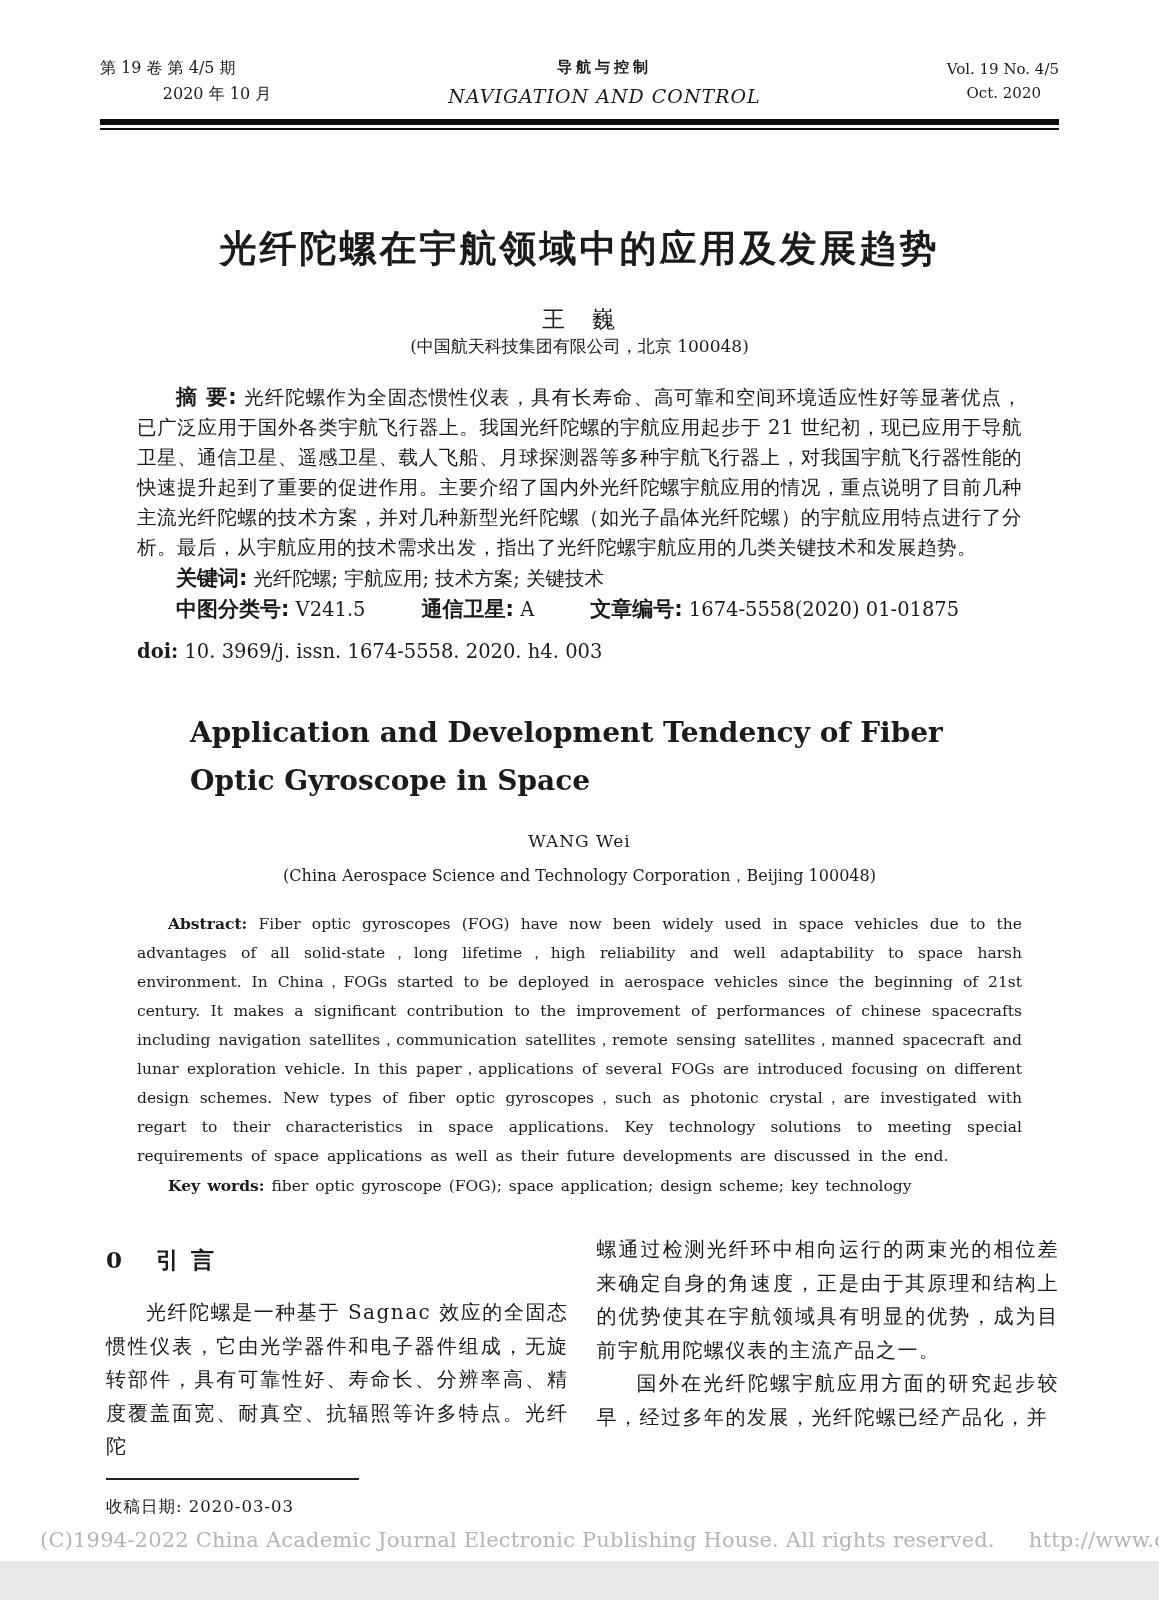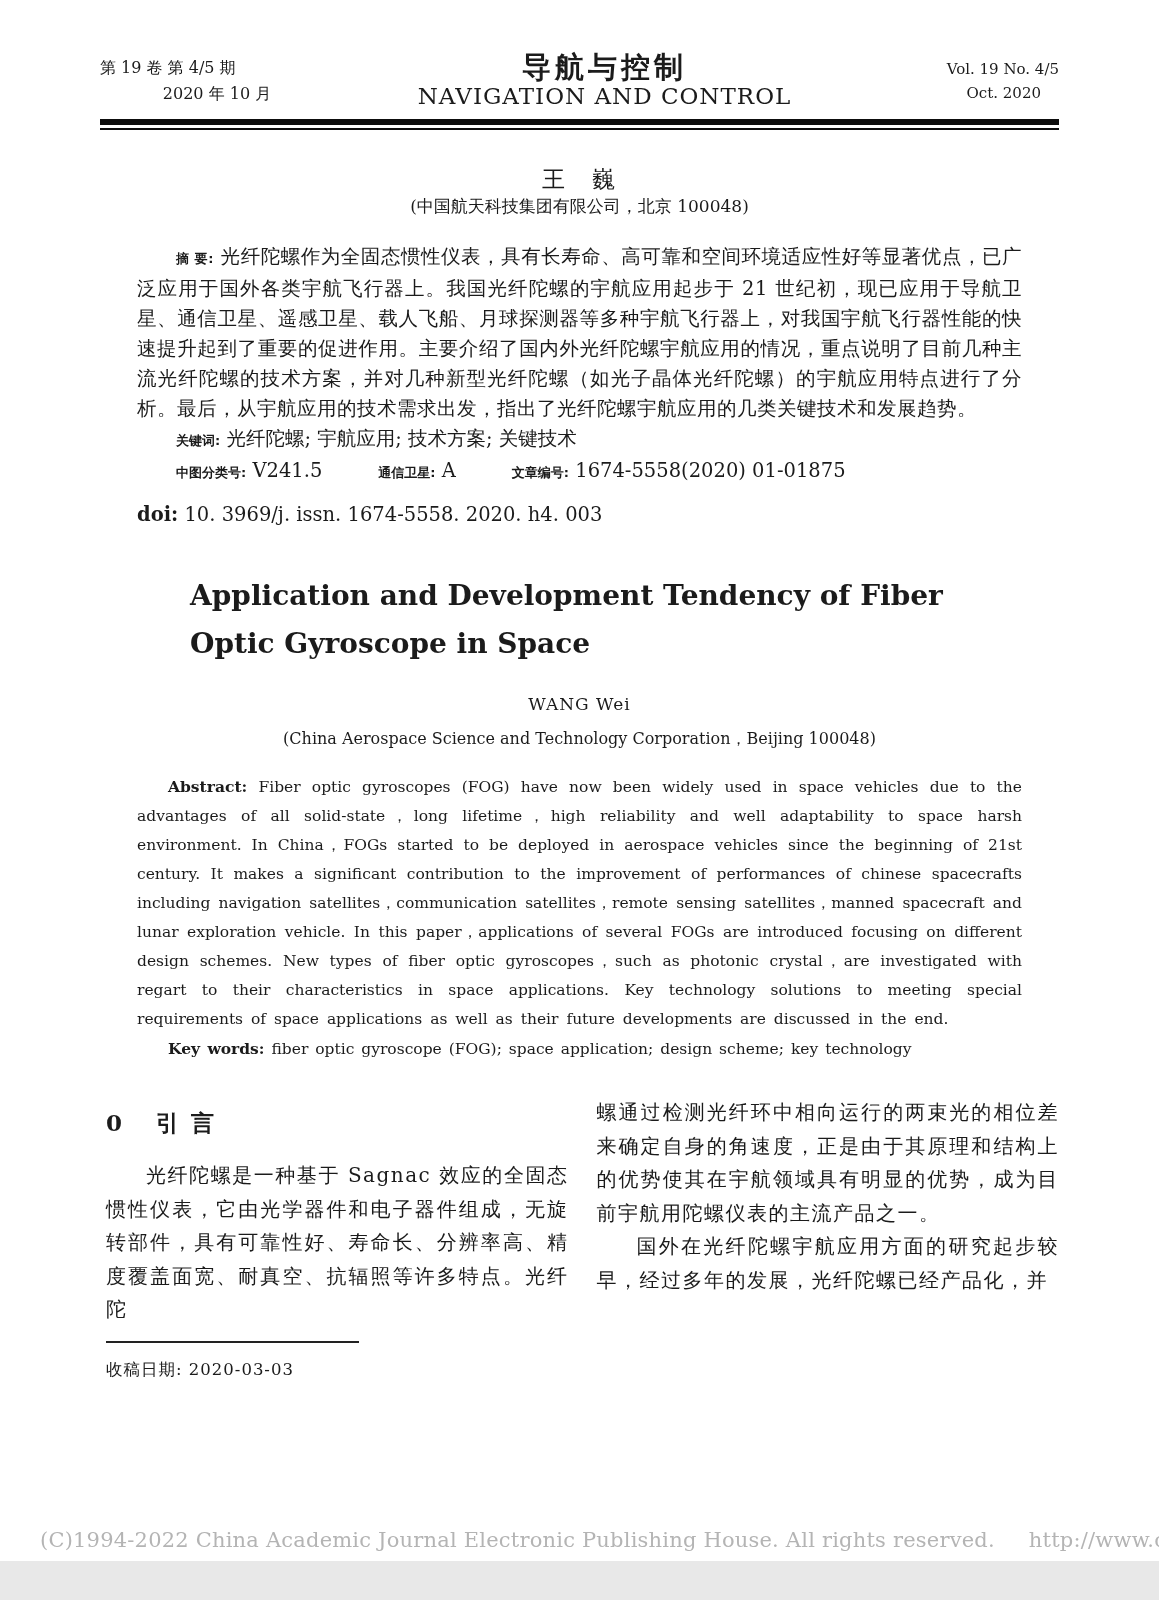--- a/index.html
+++ b/index.html
@@ -7,38 +7,38 @@
     width:1159px;height:1561px;background:#ffffff;position:relative;
     margin:0 auto;box-sizing:border-box;padding:52px 100px 0 100px;
     font-family:"DejaVu Serif","Liberation Serif",serif;color:#1b1b1b;
     overflow:hidden;
   }
   
   .jheader{display:flex;justify-content:space-between;align-items:center;}
   .h-left{font-size:16px;line-height:26px;width:220px;}
   .h-left .l2{padding-left:14px;text-align:center;}
   .h-center{text-align:center;flex:1;}
-  .h-center .jcn{font-size:29px;font-weight:bold;letter-spacing:4px;line-height:30px;}
-  .h-center .jen{font-size:23px;letter-spacing:1px;line-height:28px;}
+  .h-center .jcn{font-size:15px;font-weight:bold;letter-spacing:4px;line-height:30px;}
+  .h-center .jen{font-size:19px;letter-spacing:1px;line-height:28px;font-style:italic;}
   .h-right{font-size:15px;line-height:24px;width:170px;text-align:right;}
   .h-right .r2{padding-right:18px;}
   .rule-thick{height:6px;background:#0d0d0d;margin-top:9px;}
   .rule-thin{height:2px;background:#0d0d0d;margin-top:3px;}
   
   .title-cn{font-size:37px;font-weight:bold;text-align:center;letter-spacing:3px;
     margin:96px 0 0 0;line-height:44px;}
   .author-cn{font-size:23px;text-align:center;margin-top:34px;letter-spacing:2px;}
   .affil-cn{font-size:17px;text-align:center;}
   .abstract-cn{font-size:19.5px;line-height:30px;text-align:justify;text-justify:inter-ideograph;
     text-indent:2em;margin:24px 37px 0 37px;letter-spacing:0.5px;}
   .kw-line{font-size:19.5px;line-height:30px;text-indent:2em;margin:0 37px;}
   .clc-line{font-size:19.5px;line-height:30px;text-indent:2em;margin:0 37px;}
   .clc-line .gap{display:inline-block;width:56px;}
   .doi-line{font-size:19.5px;line-height:30px;margin:12px 37px;}
-  .lbl-cn{font-family:"DejaVu Sans","Liberation Sans",sans-serif;font-weight:bold;font-size:13px;}
+  .lbl-cn{font-family:"DejaVu Sans","Liberation Sans",sans-serif;font-weight:bold;font-size:21px;}
   .lbl-b{font-weight:bold;}
   
   .title-en{font-size:28px;font-weight:bold;line-height:48px;
     margin:42px 90px 0 90px;}
   .author-en{font-size:17px;text-align:center;margin-top:26px;letter-spacing:1px;}
   .affil-en{font-size:16px;text-align:center;margin-top:15px;}
   .abstract-en{font-size:15.5px;line-height:29px;text-align:justify;
     text-indent:2em;margin:22px 37px 0 37px;word-spacing:3px;}
   .kw-en{font-size:15.5px;line-height:29px;text-indent:2em;margin:0 37px;word-spacing:2px;}
   
@@ -73,20 +73,21 @@
       <div class="jen">NAVIGATION AND CONTROL</div>
     </div>
     <div class="h-right">
       <div class="r1">Vol. 19 No. 4/5</div>
       <div class="r2">Oct. 2020</div>
     </div>
   </div>
   <div class="rule-thick"></div>
   <div class="rule-thin"></div>
 
+  <h1 class="title-cn">光纤陀螺在宇航领域中的应用及发展趋势</h1>
   <div class="author-cn">王　巍</div>
   <div class="affil-cn">(中国航天科技集团有限公司，北京 100048)</div>
 
   <p class="abstract-cn"><span class="lbl-cn">摘  要:</span>
     <span>光纤陀螺作为全固态惯性仪表，具有长寿命、高可靠和空间环境适应性好等显著优点，已广泛应用于国外各类宇航飞行器上。我国光纤陀螺的宇航应用起步于 21 世纪初，现已应用于导航卫星、通信卫星、遥感卫星、载人飞船、月球探测器等多种宇航飞行器上，对我国宇航飞行器性能的快速提升起到了重要的促进作用。主要介绍了国内外光纤陀螺宇航应用的情况，重点说明了目前几种主流光纤陀螺的技术方案，并对几种新型光纤陀螺（如光子晶体光纤陀螺）的宇航应用特点进行了分析。最后，从宇航应用的技术需求出发，指出了光纤陀螺宇航应用的几类关键技术和发展趋势。</span></p>
 
   <p class="kw-line"><span class="lbl-cn">关键词:</span>
     <span>光纤陀螺;  宇航应用;  技术方案;  关键技术</span></p>
 
   <p class="clc-line"><span class="lbl-cn">中图分类号:</span>

